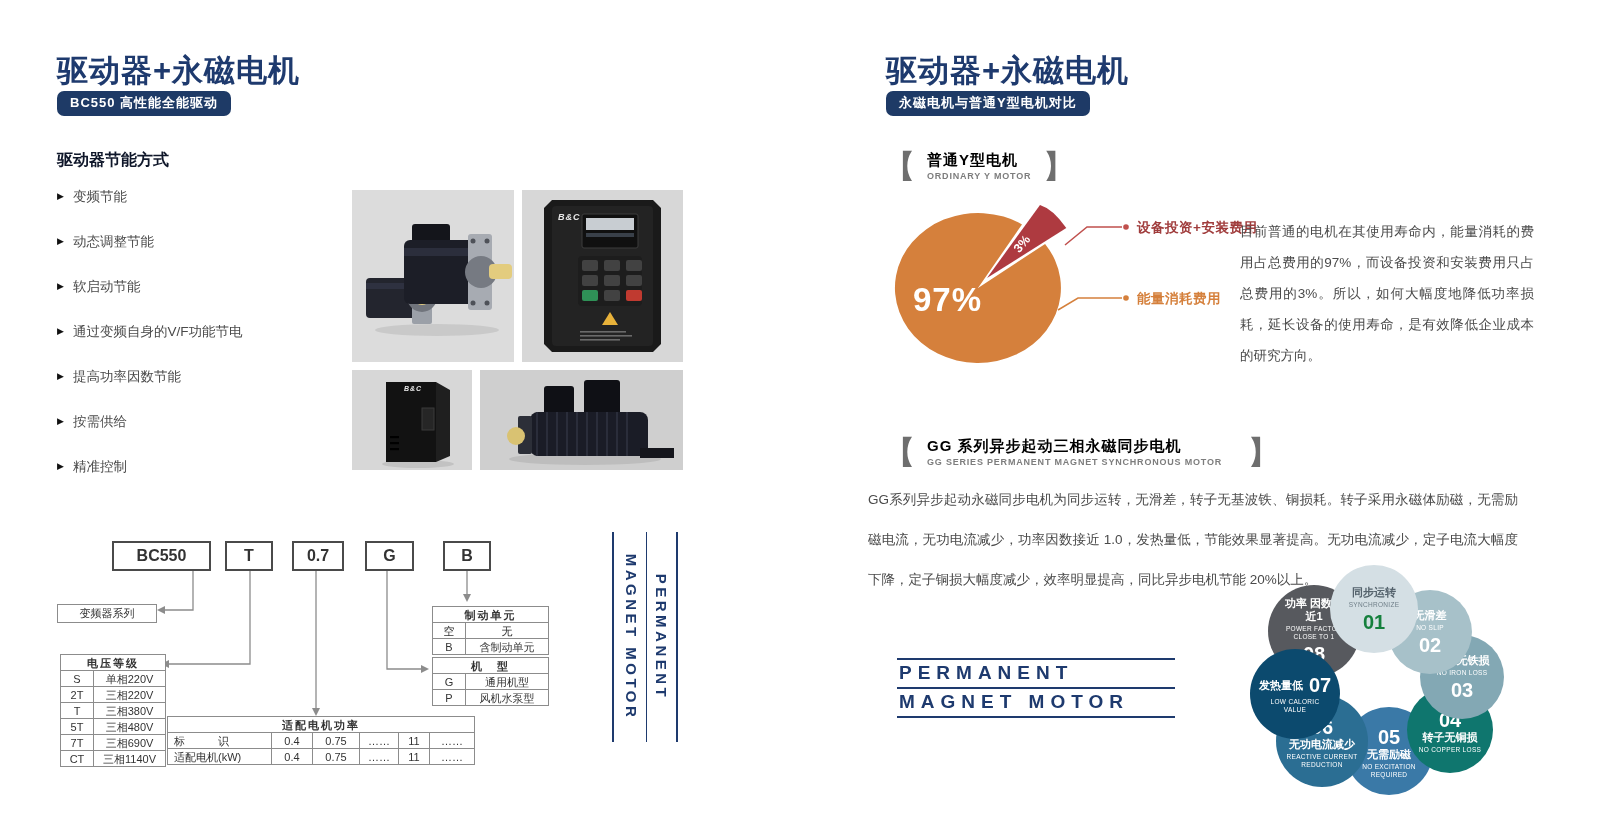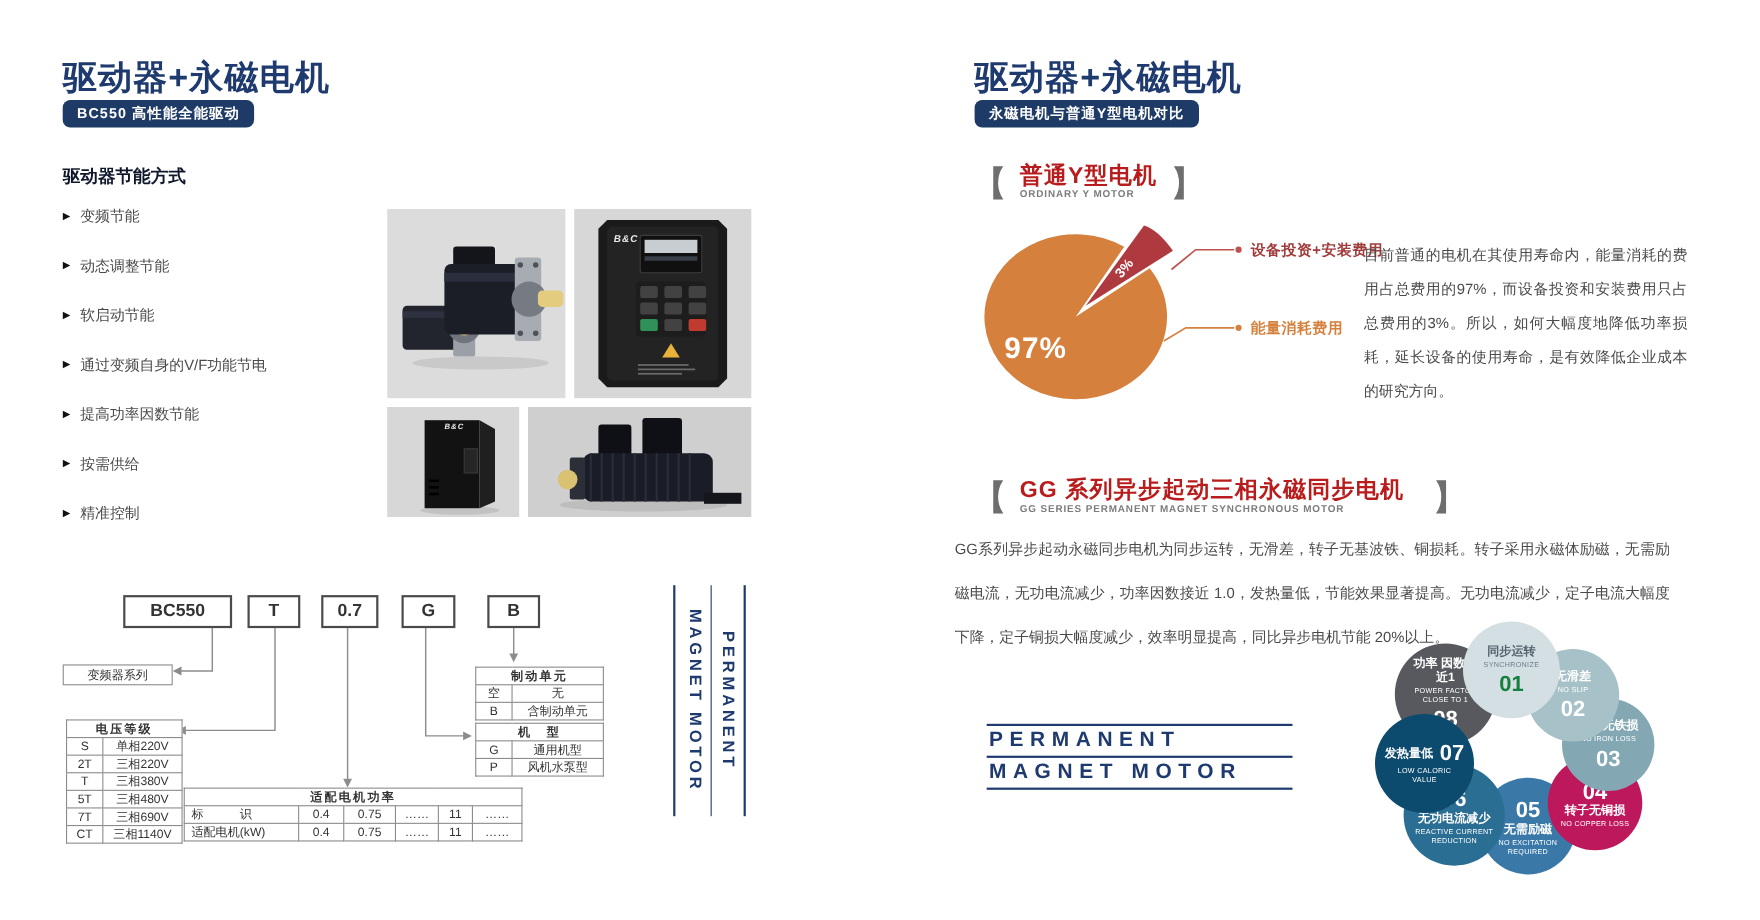--- a/index.html
+++ b/index.html
@@ -35,24 +35,24 @@
   .vlogo{position:absolute;left:614px;top:532px;width:64px;height:210px;}
   .vlogo-inner{width:210px;height:62px;transform:translateX(64px) rotate(90deg);transform-origin:0 0;
         border-top:2px solid #1E3A6E;border-bottom:2px solid #1E3A6E;}
   .vlogo-row{height:29px;display:flex;align-items:center;justify-content:center;font-size:15px;font-weight:bold;
         color:#1E3A6E;letter-spacing:3.5px;}
   .vlogo-row.first{border-bottom:1.6px solid #1E3A6E;}
   
   .section-header{position:absolute;display:flex;align-items:flex-start;}
   .bracket{font-size:31px;line-height:34px;font-weight:bold;color:#6e6e6e;}
   .sh-mid{margin:0 12px;}
-  .sh-title{font-size:21px;font-weight:bold;color:#b91c1c;line-height:20px;letter-spacing:1px;}
+  .sh-title{font-size:15px;font-weight:bold;color:#000000;line-height:20px;letter-spacing:1px;}
   .sh-sub{font-size:9px;font-weight:bold;color:#7d7d7d;letter-spacing:0.8px;margin-top:1px;}
   .pie-wrap{position:absolute;left:890px;top:200px;width:350px;height:175px;}
-  .pie-big{position:absolute;left:913px;top:281px;font-size:27px;font-weight:bold;color:#fff;letter-spacing:1px;margin-top:20px;}
+  .pie-big{position:absolute;left:913px;top:281px;font-size:33px;font-weight:bold;color:#fff;letter-spacing:1px;}
   .pie-small{position:absolute;left:1013px;top:237px;font-size:12.5px;font-weight:bold;color:#fff;transform:rotate(-50deg);}
   .callout{position:absolute;font-size:13.5px;font-weight:bold;letter-spacing:0.5px;}
   .callout.red{left:1137px;top:219px;color:#A03C3C;}
   .callout.orange{left:1137px;top:290px;color:#D5803C;}
   .para{position:absolute;color:#4a4a4a;font-size:13.5px;text-align:justify;}
   .para-y{left:1240px;top:216px;width:294px;line-height:31px;}
   .para-gg{left:868px;top:480px;width:650px;line-height:40px;}
   .logo-block{position:absolute;left:897px;top:658px;width:278px;color:#1E3A6E;}
   .logo-rule{height:0;border-top:2.5px solid #1E3A6E;}
   .logo-row{font-size:19px;font-weight:bold;letter-spacing:6px;padding:2px 0 3px 2px;line-height:22px;}
@@ -374,21 +374,21 @@
     <div class="bubble b02" style="background: rgb(167, 193, 201);">
       <div class="cn">无滑差</div>
       <div class="en">NO SLIP</div>
       <div class="num">02</div>
     </div>
     <div class="bubble b03" style="background: rgb(131, 168, 180);">
       <div class="cn">转子无铁损</div>
       <div class="en">NO IRON LOSS</div>
       <div class="num">03</div>
     </div>
-    <div class="bubble b04" style="background: #be185d;">
+    <div class="bubble b04" style="background: #0f766e;">
       <div class="num">04</div>
       <div class="cn">转子无铜损</div>
       <div class="en">NO COPPER LOSS</div>
     </div>
     <div class="bubble b05" style="background: rgb(58, 121, 167);">
       <div class="num">05</div>
       <div class="cn">无需励磁</div>
       <div class="en">NO EXCITATION REQUIRED</div>
     </div>
     <div class="bubble b06" style="background: rgb(43, 110, 147);">

